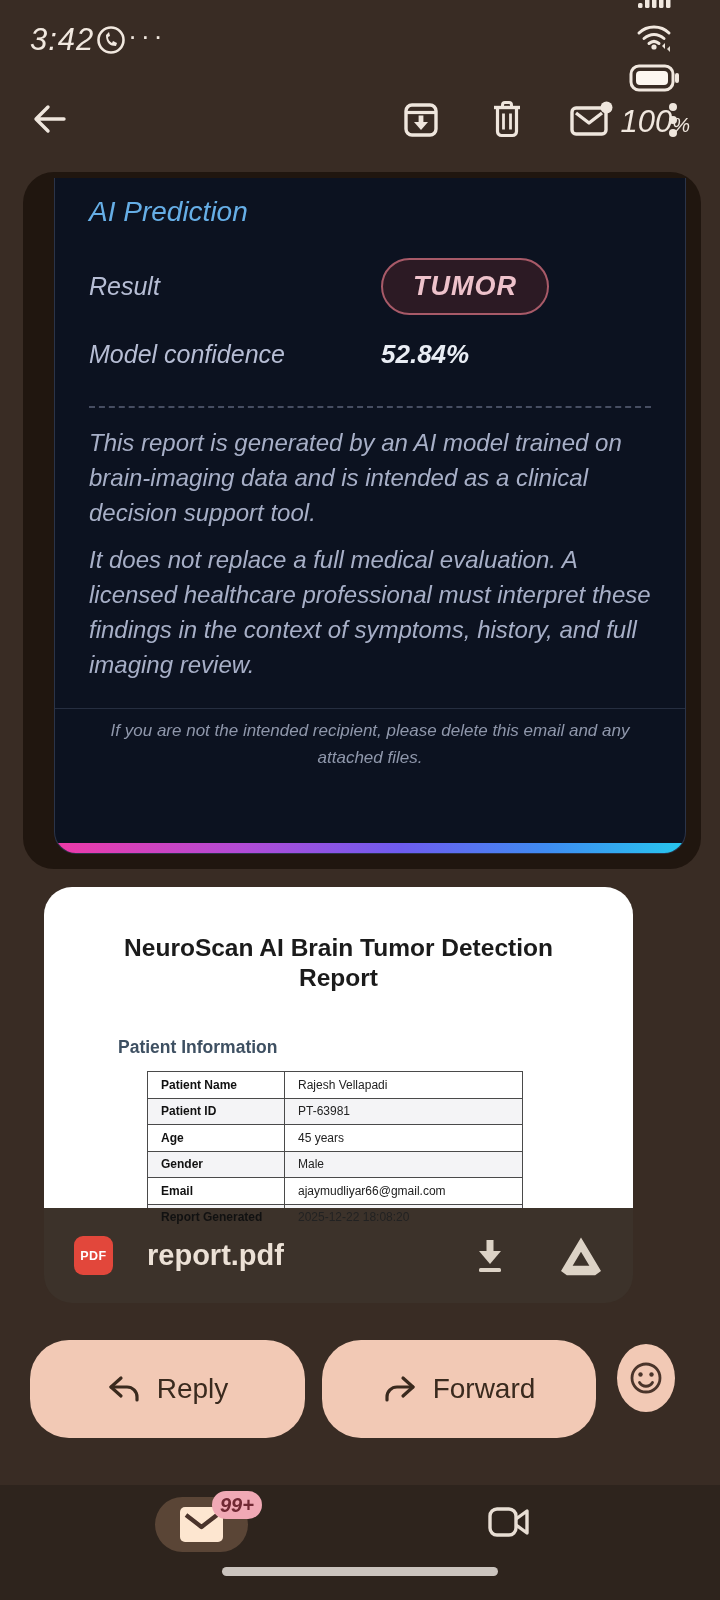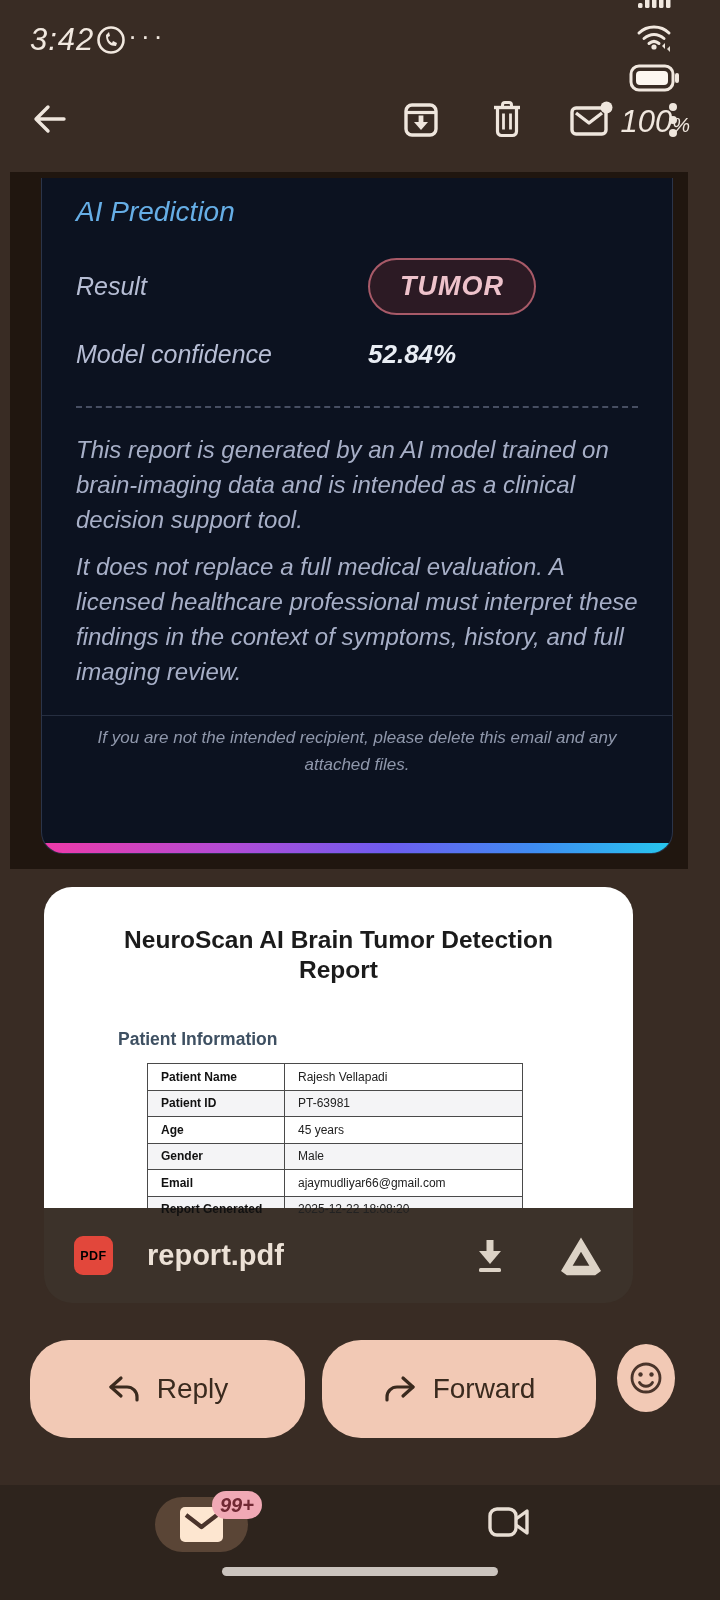--- a/index.html
+++ b/index.html
@@ -30,22 +30,23 @@
   .app-bar { position:absolute; left:0; top:85px; width:720px; height:72px; }
   .ab-icon { position:absolute; top:14px; cursor:pointer; }
   .ab-back   { left:30px; }
   .ab-arch   { left:400px; }
   .ab-del    { left:486px; }
   .ab-unread { left:568px; }
   .ab-more   { left:656px; }
 
   
   .webview {
-    position:absolute; left:10px; top:172px; width:678px; height:697px;
+    position:absolute; left:23px; top:172px; width:678px; height:697px;
     background:#20160f;
+    border-radius:31px;
   }
   .email-card {
     position:absolute; left:31px; top:6px; width:632px; height:676px;
     background:#0c1220;
     border:1px solid #2b3449;
     border-top:none;
     border-radius:0 0 22px 22px;
     padding:18px 34px 0 34px;
     font-style:italic;
     overflow:hidden;
@@ -58,57 +59,57 @@
   .em-pill {
     justify-self:start;
     min-width:134px; height:57px; padding:8px 30px;
     border:2px solid #a85a68; border-radius:29px;
     background:#2c1a24;
     color:#eec2cb; font-size:27px; font-weight:700; letter-spacing:1px;
     display:flex; align-items:center; justify-content:center;
   }
   .em-conf-val { font-size:26px; font-weight:600; color:#e9edf4; }
   .em-dashed { margin-top:36px; border-top:2px dashed #5b6378; opacity:.75; }
-  .em-para { margin-top:24px; font-size:24px; line-height:35px; color:#a7afc7; }
+  .em-para { margin-top:17px; font-size:24px; line-height:35px; color:#a7afc7; }
   .em-para + .em-para { margin-top:12px; }
   .em-solid { margin:26px -34px 0 -34px; border-top:1px solid #262e40; }
   .em-footer1 { margin-top:22px; text-align:center; font-size:22px; color:#9aa2b6; }
   .em-footer2 { margin-top:8px; text-align:center; font-size:17px; line-height:27px; color:#8f97ab; }
   .em-gradient {
     position:absolute; left:0; right:0; bottom:0; height:10px;
     background:linear-gradient(90deg,#ee3aa8 0%,#b24bd6 30%,#6e5cf0 55%,#3f8cf2 78%,#27c7ee 100%);
     border-radius:0 0 21px 21px;
   }
 
   
   .att-card {
     position:absolute; left:44px; top:887px; width:589px; height:416px;
     border-radius:28px; overflow:hidden; cursor:pointer;
   }
   .pdf-page { height:321px; background:#ffffff; color:#191919; padding-top:38px; }
   .pdf-title {
-    width:470px; margin:0 auto; text-align:center;
+    width:470px; margin:8px auto; text-align:center;
     font-size:24.5px; font-weight:700; line-height:30px; color:#1b1b1b;
   }
   .pdf-section { margin:44px 0 0 74px; font-size:17.5px; font-weight:700; color:#3e5062; }
   .pdf-table {
     margin:13px 0 0 103px; width:376px; border-collapse:collapse;
     font-size:12px; color:#222;
   }
   .pdf-table td { border:1.4px solid #4a4a4a; height:26.5px; padding:0 0 0 13px; }
   .pdf-table td.lbl { width:137px; font-weight:700; color:#111; }
   .pdf-table tr:nth-child(even) td { background:#f4f4f6; }
   .att-bar {
     height:95px; background:#3c322a;
     display:flex; align-items:center; padding:0 30px;
   }
   .pdf-chip {
     width:39px; height:39px; border-radius:9px; background:#e2473b;
     display:flex; align-items:center; justify-content:center;
-    color:#000000; font-size:12.5px; font-weight:700; letter-spacing:.5px;
+    color:#ffffff; font-size:12.5px; font-weight:700; letter-spacing:.5px;
   }
   .att-name { margin-left:34px; font-size:29px; color:#ece1d6;font-weight:bold; }
   .att-spacer { flex:1; }
   .att-btn { cursor:pointer; }
   .att-dl { margin-right:50px; }
 
   
   .pill-btn {
     position:absolute; top:1340px; height:98px; border-radius:39px;
     background:#f2c9b5; color:#3a2a1e;

